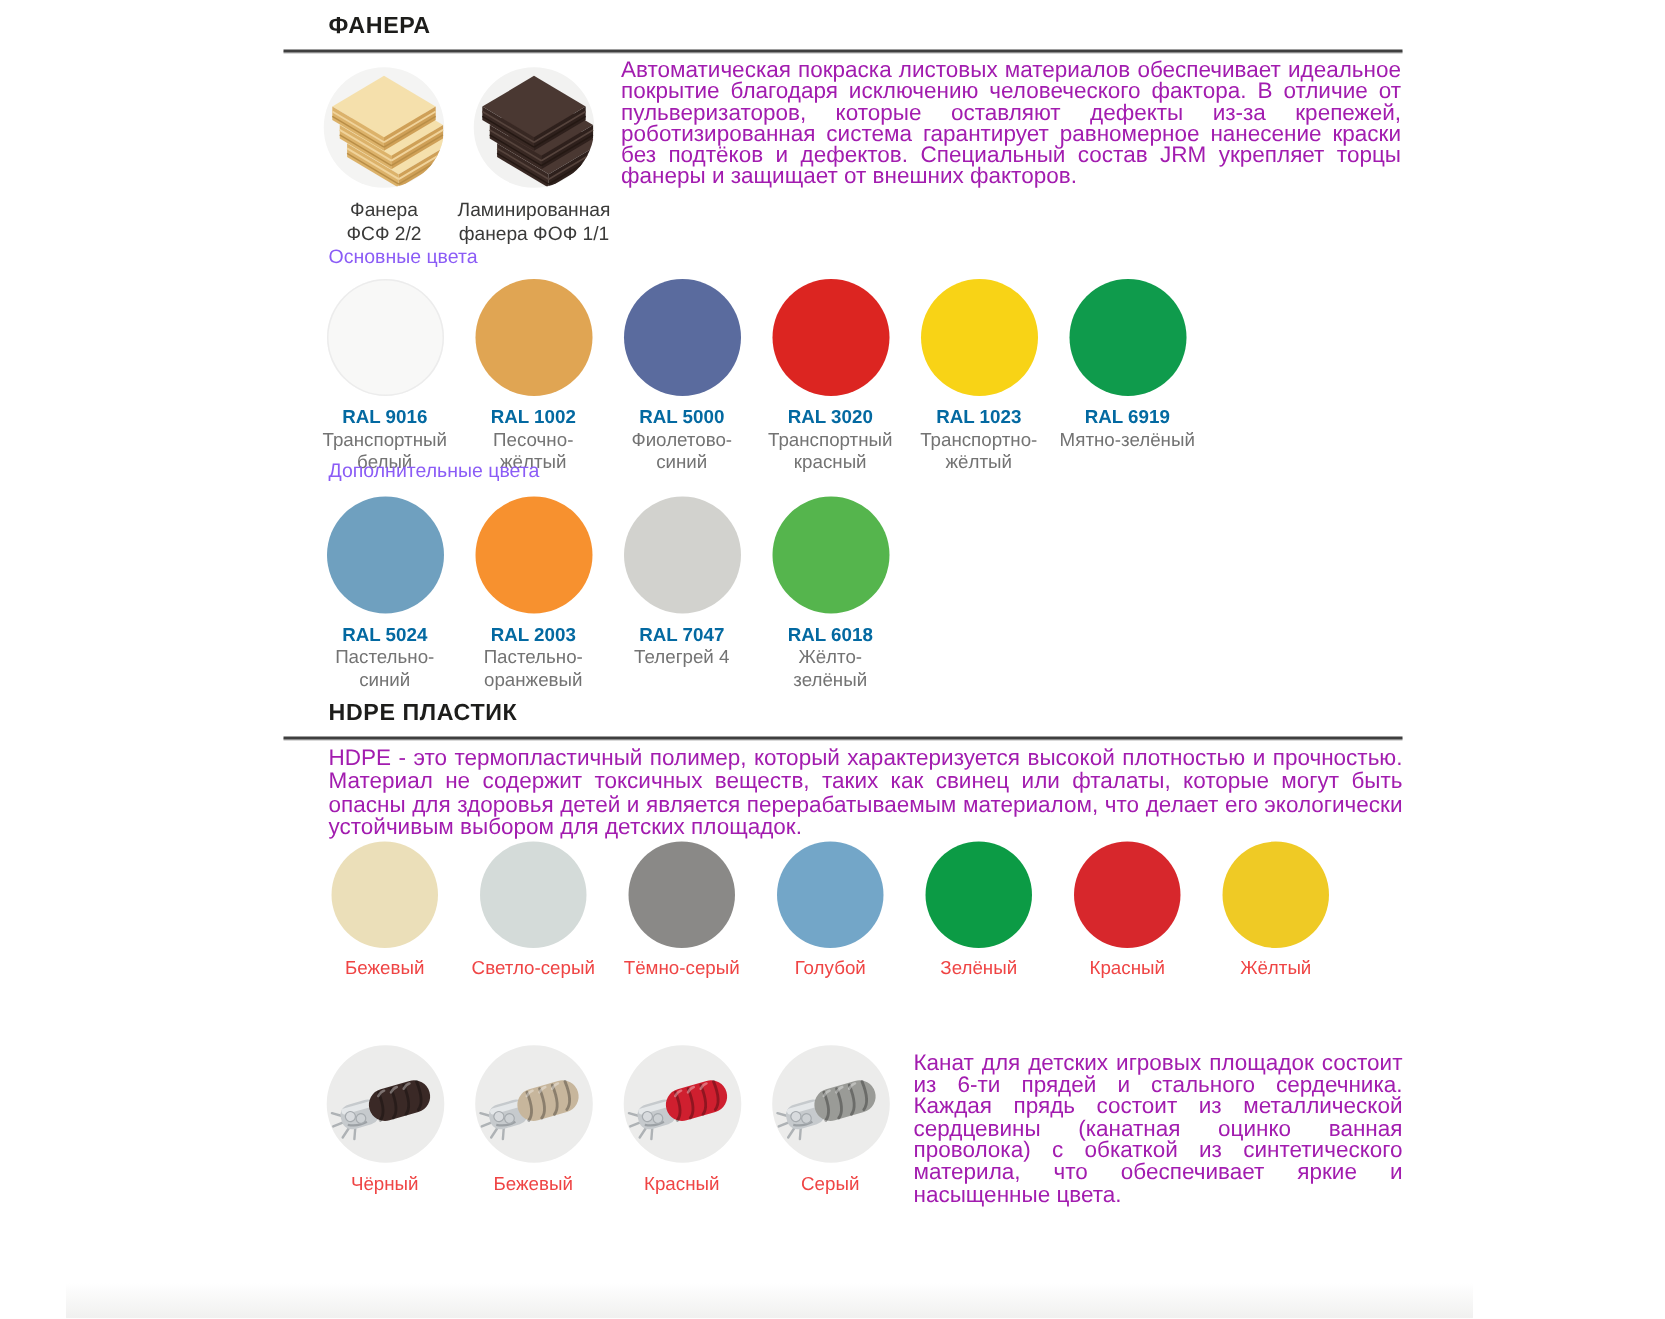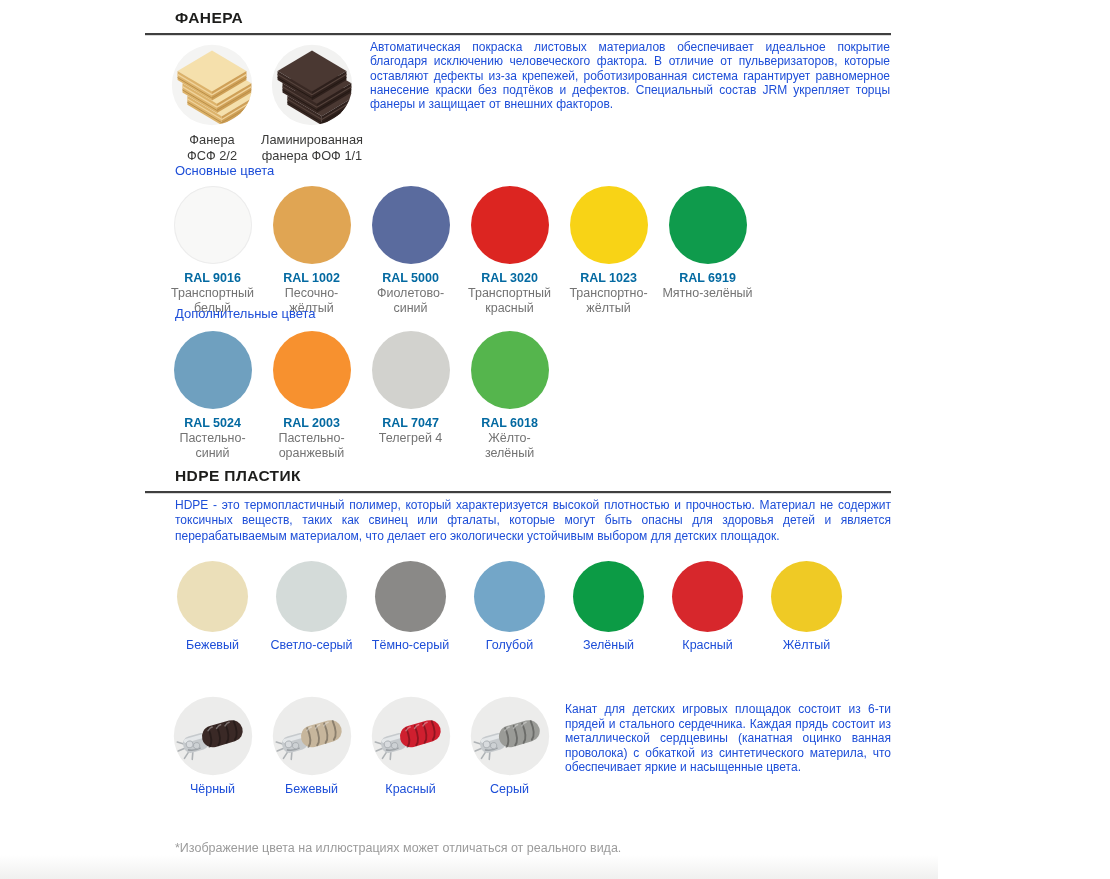--- a/index.html
+++ b/index.html
@@ -1,41 +1,41 @@
 <!DOCTYPE html>
 <html lang="ru"><head>
 <meta charset="utf-8">
 <style>
   * { margin:0; padding:0; box-sizing:border-box; }
   html,body { background:#ffffff; }
   body { font-family:"Liberation Sans","DejaVu Sans",sans-serif; }
-  .page { position:relative; width:938px; height:879px; background:#ffffff; overflow:hidden; }
+  .page { position:relative; width:938px; height:879px; background:#ffffff; overflow:hidden;margin-left:44px; }
 
   
   .section-header { position:absolute; left:145px; width:746px; }
   .section-header h2 { font-size:15.5px; line-height:19px; font-weight:bold; color:#1d1d1b;
                        letter-spacing:.4px; margin:0 0 6px 30px; }
   .rule { height:2px; background:#3f3f3f; box-shadow:0 1px 0 #d9d9d9; }
 
   
-  .para { position:absolute; color:#1d4ed8; font-size:12px; line-height:14.3px;
+  .para { position:absolute; color:#a21caf; font-size:15px; line-height:14.3px;
           text-align:justify; }
 
   
   .swatch-row { position:absolute; display:flex; }
   .cell { width:99px; display:flex; flex-direction:column; align-items:center; text-align:center; }
   .cell-wide { width:100px; }
   .swatch { width:78px; height:78px; border-radius:50%; flex:0 0 auto; }
   .swatch.small { width:71px; height:71px; }
   .swatch.bordered { box-shadow:inset 0 0 0 1px #ececec; }
   .ral-code { margin-top:7px; font-size:12.5px; line-height:15px; font-weight:bold; color:#0369a1; }
   .ral-name { font-size:12.5px; line-height:15px; color:#737373; }
-  .color-name { margin-top:6px; font-size:12.5px; line-height:15px; color:#1d4ed8; }
-
-  .sub-label { position:absolute; font-size:13px; color:#1d4ed8; }
+  .color-name { margin-top:6px; font-size:12.5px; line-height:15px; color:#ef4444; }
+
+  .sub-label { position:absolute; font-size:13px; color:#8b5cf6; }
 
   .sample-circle { width:82px; height:82px; border-radius:50%; flex:0 0 auto; }
   .sample-label { margin-top:6px; font-size:12.8px; line-height:16px; color:#3a3a39; }
 
   .rope-circle { width:80px; height:80px; border-radius:50%; flex:0 0 auto; }
 
   .footnote { position:absolute; left:175px; top:841px; font-size:12.5px; color:#9b9b9b; }
 
   .bottom-fade { position:absolute; left:0; right:0; bottom:0; height:24px;
                  background:linear-gradient(to bottom,rgba(240,240,239,0) 0%,#f0f0ef 100%); }
@@ -285,16 +285,15 @@
       <svg class="rope-circle" viewBox="0 0 100 100" style="color: rgb(154, 155, 151);">
         <circle cx="50" cy="50" r="49" fill="#ECECEB"></circle>
           <use href="#rope-shape"></use>
       </svg>
       <div class="color-name">Серый</div>
     </div>
   </div>
 
   <p class="para" style="left:565px; top:702px; width:326px; line-height:14.6px">Канат для детских игровых площадок состоит из 6-ти прядей и стального сердечника. Каждая прядь состоит из металлической сердцевины (канатная оцинко ванная проволока) с обкаткой из синтетического материла, что обеспечивает яркие и насыщенные цвета.</p>
 
-  <div class="footnote">*Изображение цвета на иллюстрациях может отличаться от реального вида.</div>
 
   <div class="bottom-fade"></div>
 </div>
 
 </body></html>

